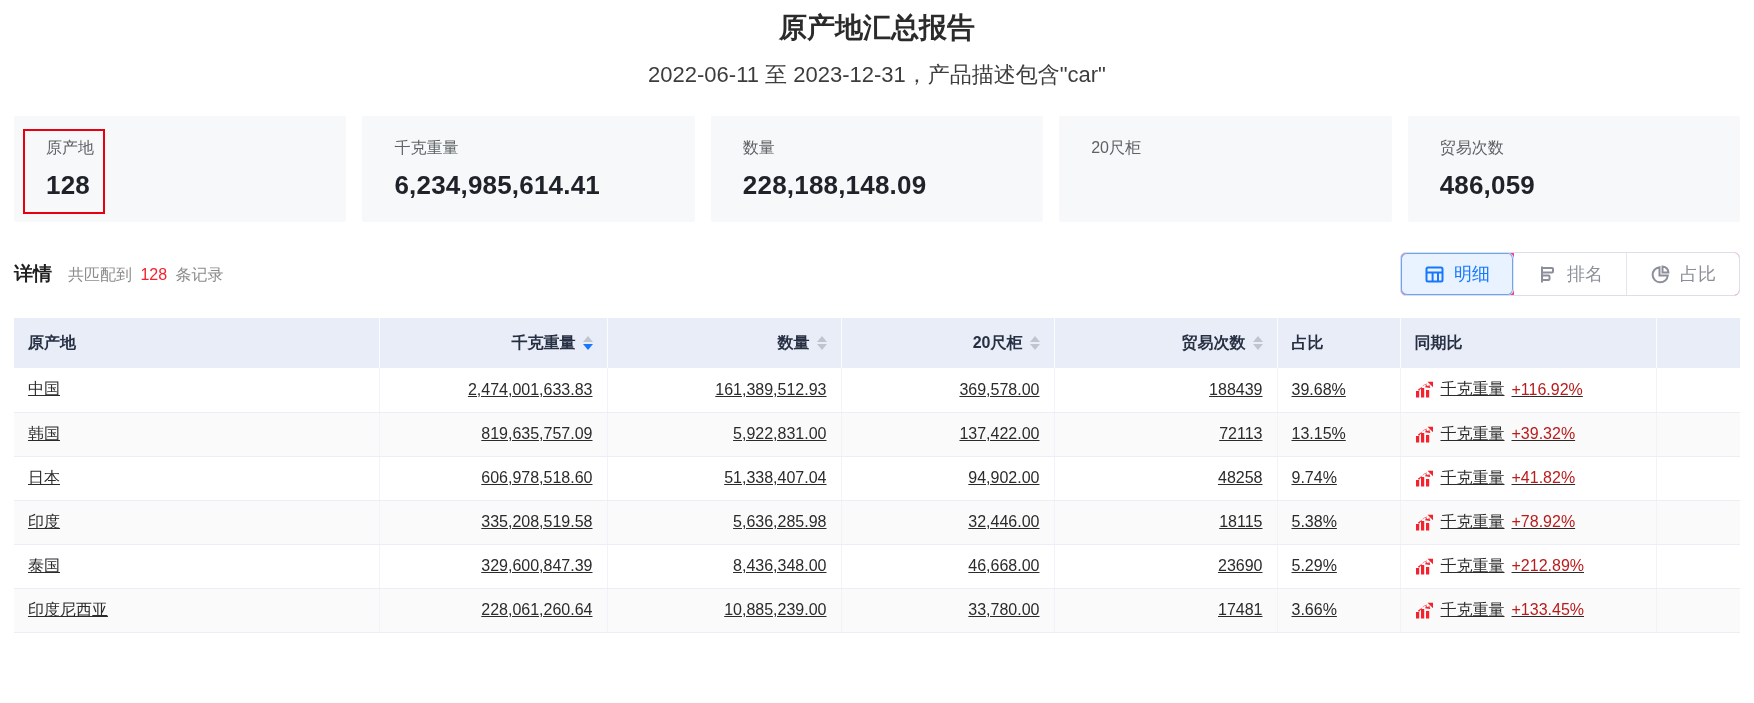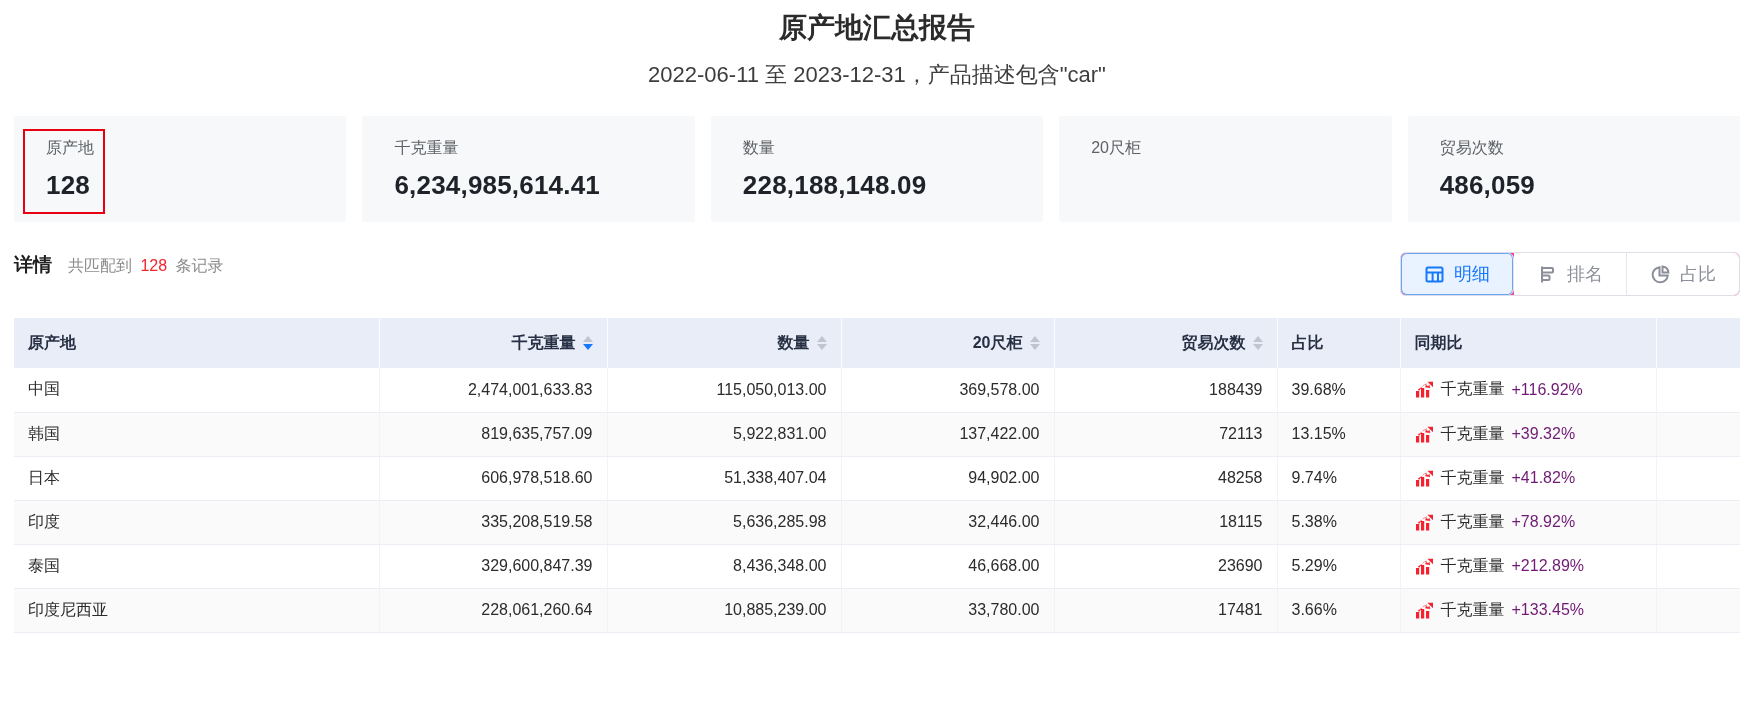--- a/index.html
+++ b/index.html
@@ -24,21 +24,21 @@
 
   
   .cards { margin-top:26px; display:flex; gap:16px; }
   .card { flex:1; height:106px; background:#f7f8fa; border-radius:2px; padding:22px 0 0 32px; position:relative; }
   .card-label { font-size:16px; color:#5e6266; line-height:20px; }
   .card-value { margin-top:12px; font-size:26px; font-weight:700; color:#1f2329; letter-spacing:.2px; }
   .highlight-box { position:absolute; left:9px; top:13px; width:82px; height:85px;
                    border:2px solid #e60012; pointer-events:none; }
 
   
-  .detail-bar { margin-top:30px; height:44px; display:flex; align-items:flex-start; justify-content:space-between; }
+  .detail-bar { margin-top:30px; height:44px; display:flex; align-items:center; justify-content:space-between; }
   .detail-left { display:flex; align-items:baseline; gap:16px; }
   .matched { font-size:16px; color:#8c8c8c; }
   .matched .count { color:#f5222d; padding:0 4px; }
   .tab-group { display:inline-flex; border:1px solid #dcdfe6; border-radius:6px; overflow:hidden; background:#ec4899; }
   .tab { height:42px; display:inline-flex; align-items:center; gap:9px; padding:0 23px;
          font-size:18px; color:#8c8f99; background:#fff; cursor:pointer; border-right:1px solid #e3e6ec; }
   .tab:last-child { border-right:none; }
   .tab.active { background:#e9f2ff; color:#1677ff; box-shadow:inset 0 0 0 1px #6ba3f8; border-radius:6px; }
   .tab svg { display:block; }
 
@@ -50,28 +50,28 @@
   .th-wrap { display:flex; align-items:center; gap:7px; }
   .th-wrap.right { justify-content:flex-end; }
   .sorter { display:inline-flex; flex-direction:column; gap:2px; }
   .caret { width:0; height:0; border-left:5px solid transparent; border-right:5px solid transparent; }
   .caret.up { border-bottom:6px solid #c0c4cc; }
   .caret.down { border-top:6px solid #c0c4cc; }
   .caret.active { border-bottom-color:#1677ff; border-top-color:#1677ff; }
   .caret.down.active { border-top:6px solid #1677ff; }
   .detail-table tbody td { height:44px; font-size:16px; color:#2b2b2b; padding:0 14px;
                            border-bottom:1px solid #ebeef5; border-right:1px solid #f1f3f8;
-                           white-space:nowrap; overflow:hidden; }
+                           white-space:nowrap; overflow:hidden;text-decoration:underline; }
   .detail-table tbody td:last-child { border-right:none; }
   .detail-table tbody tr:nth-child(even) { background:#fafafa; }
   td.al-r, th.al-r { text-align:right; }
   td.al-l, th.al-l { text-align:left; }
   .yoy-cell { display:flex; align-items:center; gap:7px; }
   .yoy-metric { color:#2b2b2b; }
-  .yoy-value { color:#701a75; }
+  .yoy-value { color:#b91c1c; }
   .yoy-icon { display:inline-flex; }
 </style>
 </head>
 <body>
 
 <div class="page">
 
   <div class="report-head">
     <div class="report-title">原产地汇总报告</div>
     <div class="report-subtitle">2022-06-11 至 2023-12-31，产品描述包含"car"</div>
@@ -200,21 +200,21 @@
             <div class="th-wrap">
               <span></span>
             </div>
           </th>
         </tr>
       </thead>
     <tbody id="tbody">
         <tr>
           <td class="al-l">中国</td>
           <td class="al-r">2,474,001,633.83</td>
-          <td class="al-r">115,050,013.00</td>
+          <td class="al-r">161,389,512.93</td>
           <td class="al-r">369,578.00</td>
           <td class="al-r">188439</td>
           <td class="al-l">39.68%</td>
           <td class="al-l">
             <div class="yoy-cell">
               <span class="yoy-icon">
                 <svg width="19" height="17" viewBox="0 0 19 17" fill="#f5222d">
                   <rect x="1" y="10" width="3.2" height="6.5"></rect>
                   <rect x="6" y="7" width="3.2" height="9.5"></rect>
                   <rect x="11" y="9" width="3.2" height="7.5"></rect>

